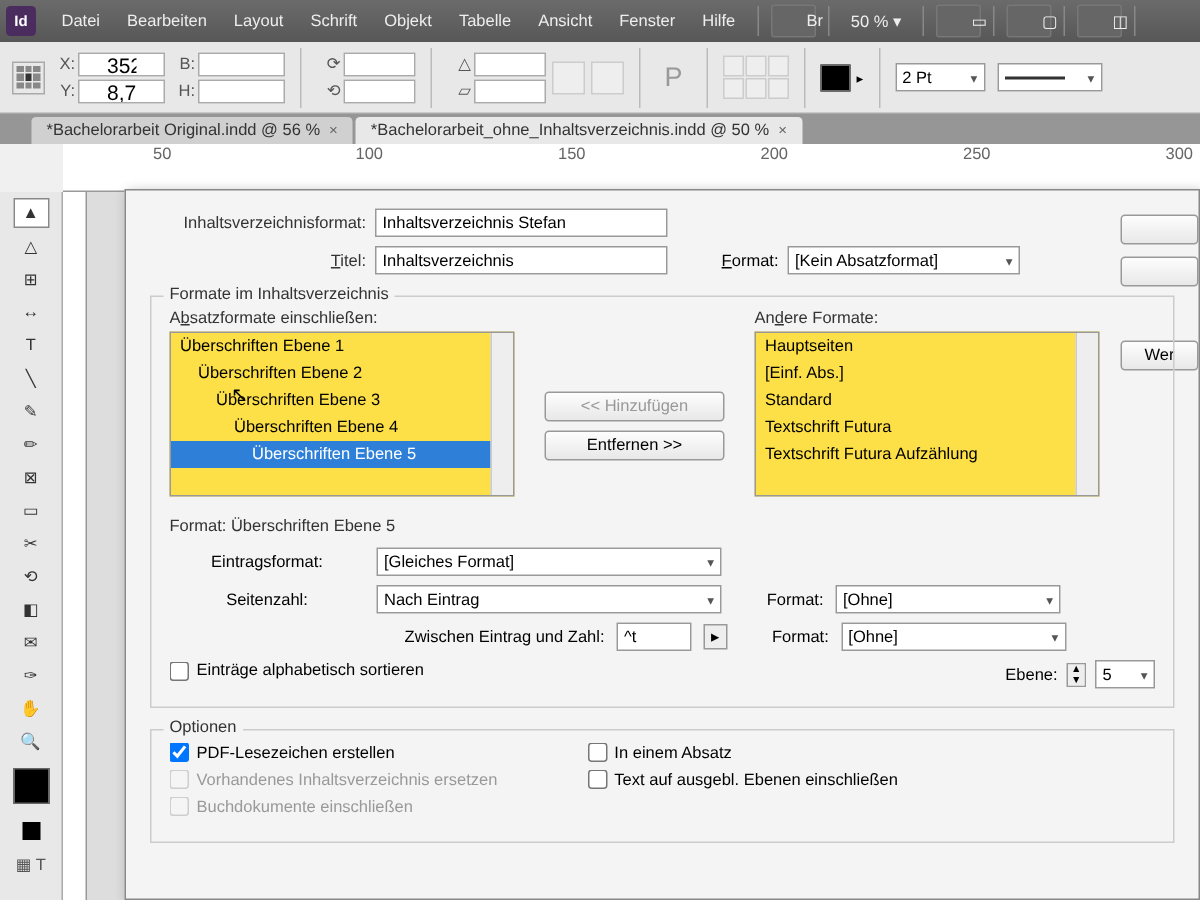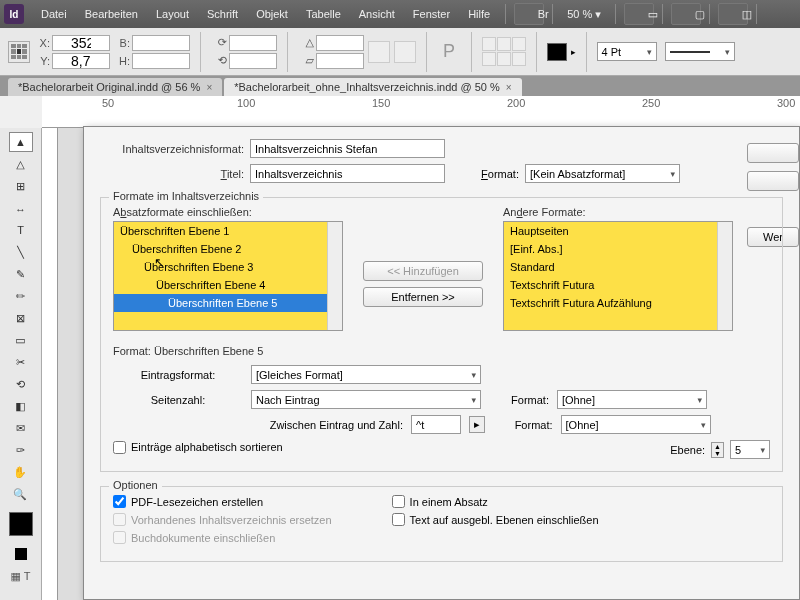--- a/index.html
+++ b/index.html
@@ -10,21 +10,21 @@
 .menubar .sep { width: 1px; height: 20px; background: #888; margin: 0 6px; }
 .menubar .zoom { color: #eee; padding: 0 8px; }
 .menubar .icon-btn { width: 26px; height: 22px; border: 1px solid #777; background: #666; margin: 0 2px; border-radius: 2px; display: flex; align-items: center; justify-content: center; padding-left: 28px; }
 .toolbar { background: #e8e8e8; height: 48px; border-bottom: 1px solid #aaa; display: flex; align-items: center; padding: 4px 8px; gap: 4px; }
 .toolbar .coord-group { display: flex; flex-direction: column; gap: 2px; }
 .toolbar .coord-row { display: flex; align-items: center; gap: 2px; }
 .toolbar .coord-label { width: 16px; text-align: right; color: #555; }
 .toolbar input[type="text"] { border: 1px solid #aaa; padding: 1px 18px; font-size: 14px; height: 16px; }
 .toolbar .sep { width: 1px; height: 40px; background: #bbb; margin: 0 6px; }
 .toolbar .tool-icon { width: 22px; height: 22px; border: 1px solid #ccc; background: #eee; }
-.tabs-bar { background: #969696; height: 20px; display: flex; align-items: flex-end; padding-left: 8px; }
+.tabs-bar { background: #969696; height: 20px; display: flex; align-items: flex-end; padding-left: 21px; }
 .tab { background: #d0d0d0; padding: 3px 10px; margin-right: 2px; border-radius: 3px 3px 0 0; color: #333; cursor: default; display: flex; align-items: center; gap: 6px; }
 .tab.active { background: #e8e8e8; }
 .tab .close { font-size: 10px; color: #666; }
 .ruler-h { background: #fff; height: 32px; border-bottom: 1px solid #999; position: relative; margin-left: 42px; overflow: hidden; font-size: 8px; color: #666; }
 .ruler-h span { position: absolute; top: 1px; }
 .workspace { display: flex; height: 484px; }
 .tools-panel { width: 42px; background: #e8e8e8; border-right: 1px solid #aaa; display: flex; flex-direction: column; align-items: center; padding-top: 4px; gap: 2px; }
 .tool { width: 24px; height: 20px; border: 1px solid transparent; display: flex; align-items: center; justify-content: center; color: #333; }
 .tool.active { background: #fff; border-color: #888; }
 .ruler-v { width: 16px; background: #fff; border-right: 1px solid #999; }
@@ -159,21 +159,21 @@
         <div class="tool-icon" style="width:14px;height:14px"></div>
         <div class="tool-icon" style="width:14px;height:14px"></div>
         <div class="tool-icon" style="width:14px;height:14px"></div>
       </div>
   </div>
   <div class="sep"></div>
   <div class="swatch-black"></div>
   <span style="font-size:9px">▸</span>
   <div class="sep"></div>
   <div class="dropdown" style="width:60px">
-      <span>4 Pt</span>
+      <span>2 Pt</span>
     </div>
   <div class="dropdown" style="width:70px;margin-left:4px">
       <span style="border-top:2px solid #333;width:40px;display:inline-block"></span>
     </div>
 </div>
 
 <div class="tabs-bar">
   <div class="tab">
       <span>*Bachelorarbeit Original.indd @ 56 %</span>
       <span class="close">×</span>

